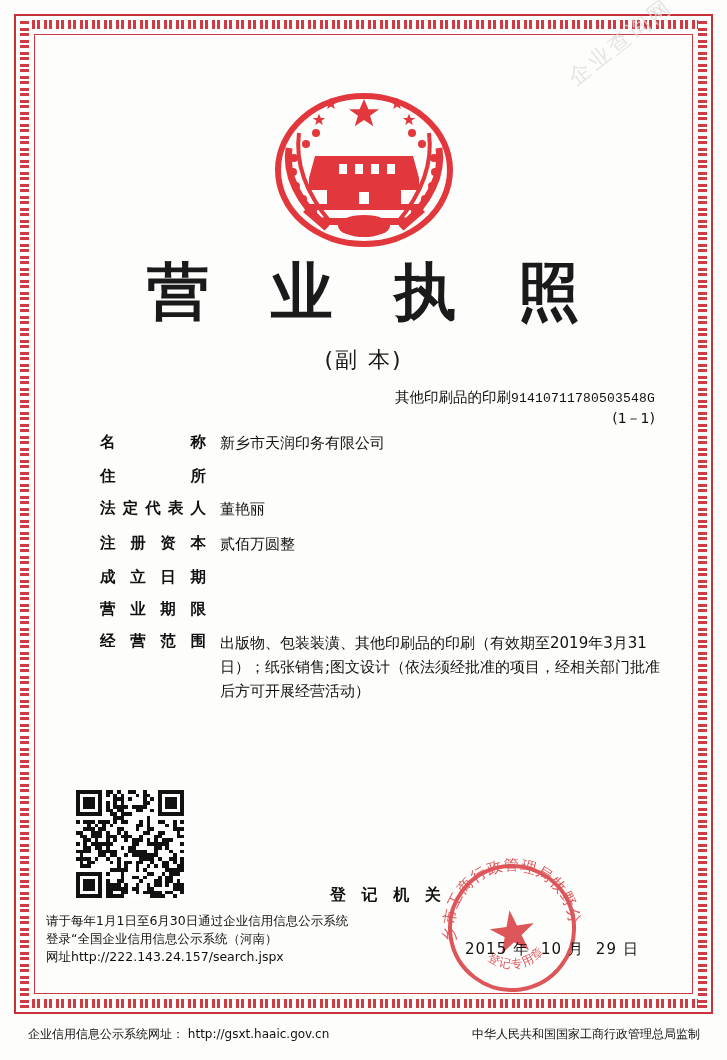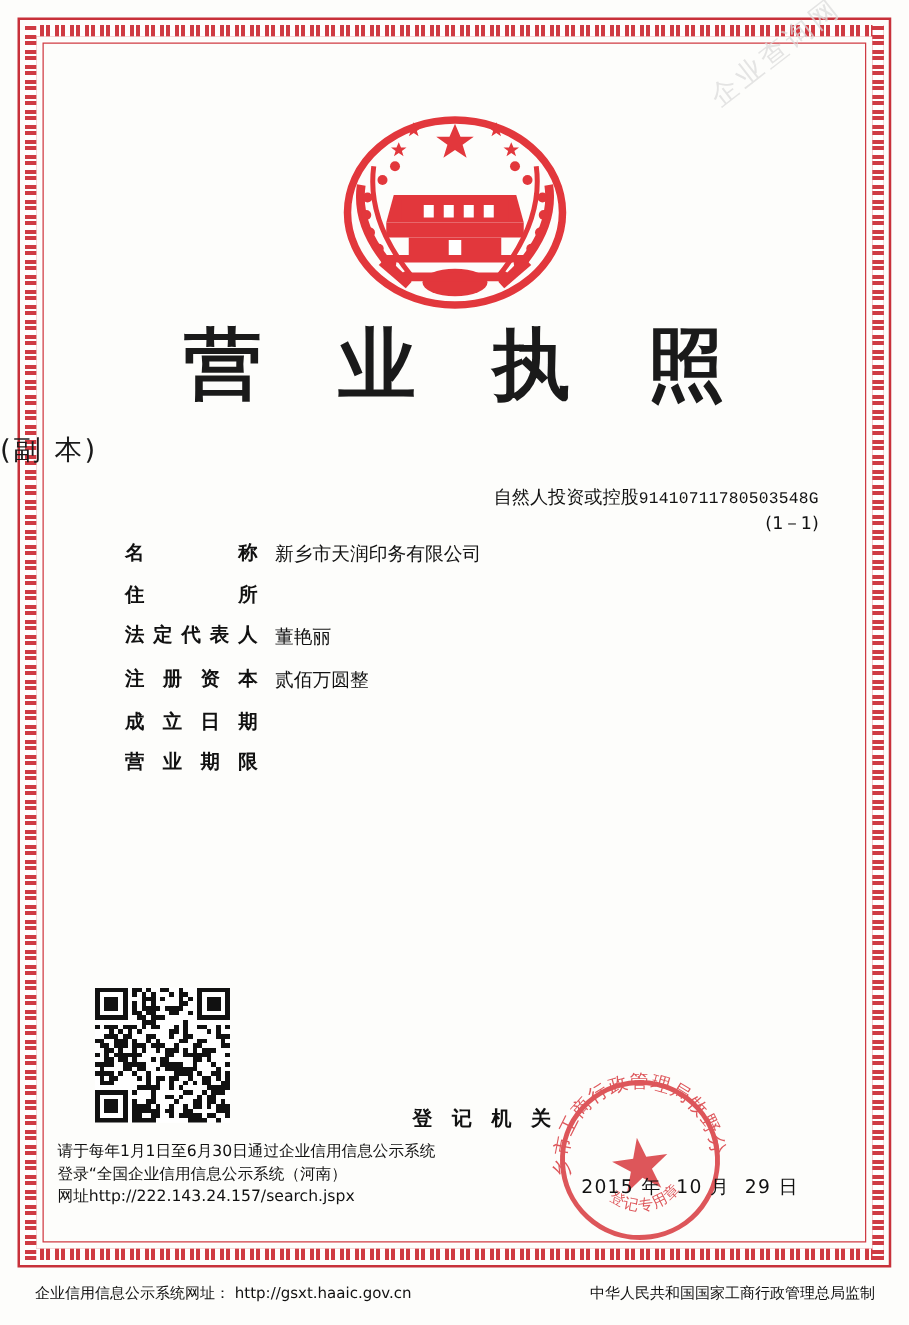--- a/index.html
+++ b/index.html
@@ -112,20 +112,21 @@
     font-weight: bold;
     letter-spacing: 20px;
     text-indent: 20px;
     color: #1a1a1a;
   }
   .subtitle {
     position: absolute;
     top: 345px;
     left: 0;
     right: 0;
+    text-align: center;
     font-family: "DejaVu Sans", "Liberation Sans", sans-serif;
     font-size: 22px;
     color: #1a1a1a;
     letter-spacing: 2px;
   }
 
   
   .credit-line {
     position: absolute;
     top: 388px;
@@ -366,21 +367,21 @@
         <use href="#starpts" transform="translate(128,26) scale(0.62)"></use>
         <use href="#starpts" transform="translate(140,42) scale(0.62)"></use>
       </g>
     </svg>
   </div>
 
   <div class="title">营 业 执 照</div>
   <div class="subtitle">(副  本)</div>
 
   <div class="credit-line">
-    <span>自然人投资或控股</span><span class="code">91410711780503548G</span>
+    <span>其他印刷品的印刷</span><span class="code">91410711780503548G</span>
   </div>
   <div class="copy-index">(1－1)</div>
 
   <div class="fields">
     <div class="row">
       <div class="label">名称</div>
       <div class="value">新乡市天润印务有限公司</div>
     </div>
     <div class="row">
       <div class="label">住所</div>
@@ -391,20 +392,24 @@
     </div>
     <div class="row">
       <div class="label">注册资本</div>
       <div class="value">贰佰万圆整</div>
     </div>
     <div class="row">
       <div class="label">成立日期</div>
     </div>
     <div class="row">
       <div class="label">营业期限</div>
+    </div>
+    <div class="row scope">
+      <div class="label">经营范围</div>
+      <div class="value">出版物、包装装潢、其他印刷品的印刷（有效期至2019年3月31日）；纸张销售;图文设计（依法须经批准的项目，经相关部门批准后方可开展经营活动）</div>
     </div>
   </div>
 
   <div class="qr">
     <svg class="qrbox" viewBox="0 0 29 29" width="108" height="108" shape-rendering="crispEdges" aria-hidden="true">
       <rect width="29" height="29" fill="#ffffff"></rect>
       <g fill="#111111" id="qrmods">
           <rect x="0" y="0" width="1" height="1"></rect>
           <rect x="1" y="0" width="1" height="1"></rect>
           <rect x="2" y="0" width="1" height="1"></rect>

